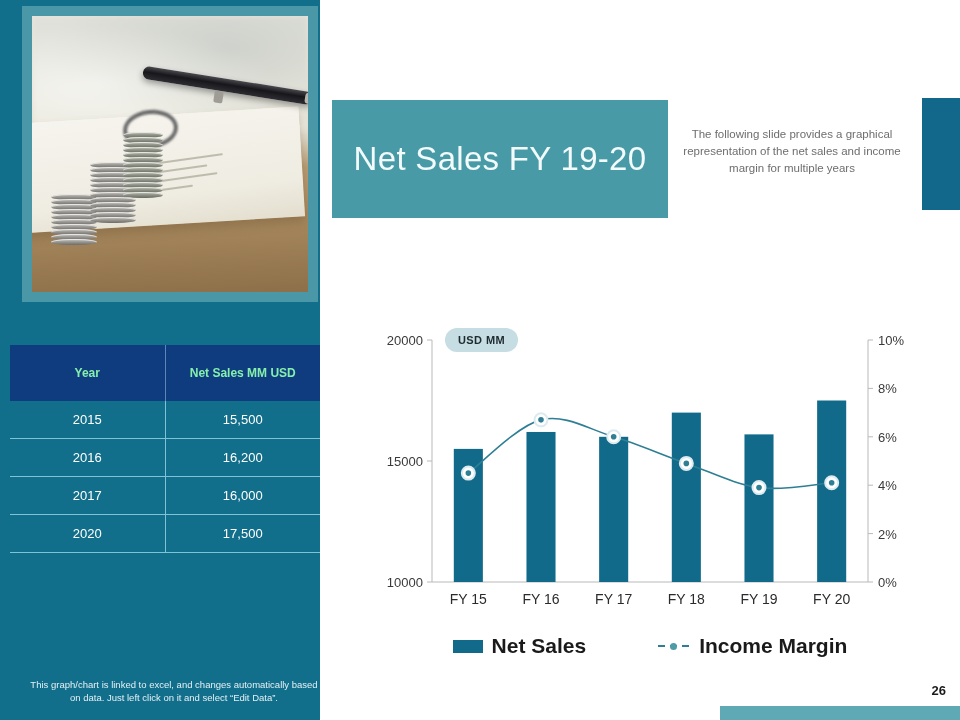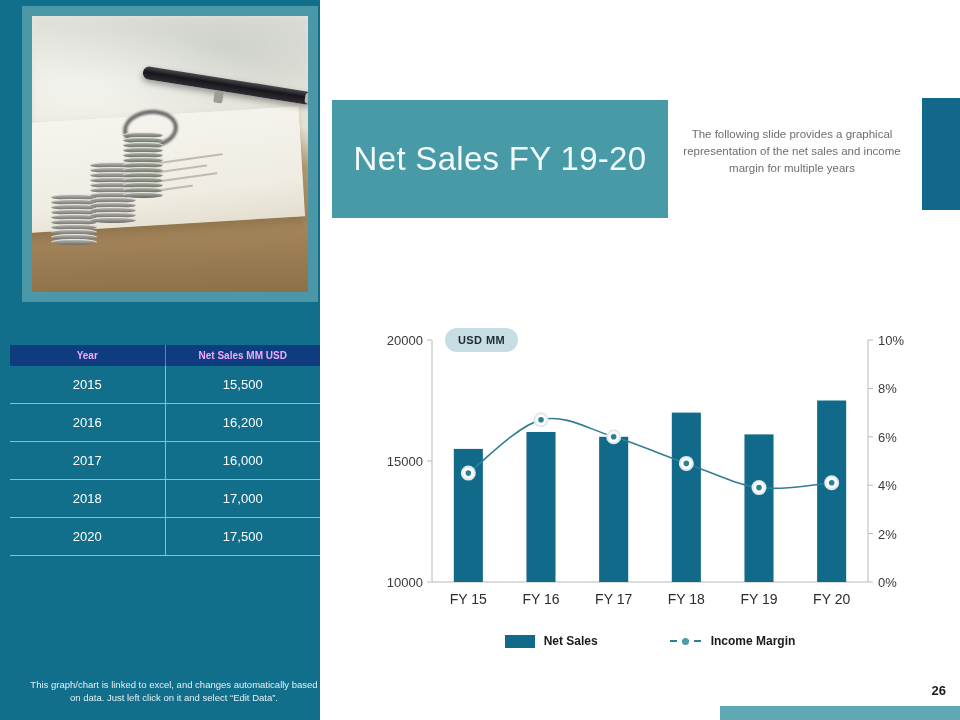--- a/index.html
+++ b/index.html
@@ -143,24 +143,24 @@
     left: 10px; top: 345px;
     width: 310px;
   }
   table.data-table {
     width: 100%;
     border-collapse: collapse;
     table-layout: fixed;
   }
   table.data-table th {
     background: #0E3C7F;
-    color: #f0abfc;
-    font-size: 10px;
+    color: #86efac;
+    font-size: 12px;
     font-weight: bold;
-    padding: 5px 4px;
+    padding: 21px 4px;
     text-align: center;
     border: none;
   }
   table.data-table th:first-child {
     border-right: 1px solid #5E86BC;
   }
   table.data-table td {
     color: #ffffff;
     font-size: 13px;
     padding: 11px 4px;
@@ -262,21 +262,21 @@
     justify-content: center;
     gap: 72px;
     align-items: center;
   }
   .legend-item {
     display: flex;
     align-items: center;
     gap: 9px;
   }
   .legend-label {
-    font-size: 12px;
+    font-size: 21px;
     font-weight: bold;
     color: #1a1a1a;
   }
   .swatch-bar {
     width: 30px; height: 13px;
     background: #116A8A;
   }
   .swatch-line {
     position: relative;
     width: 32px; height: 10px;
@@ -375,24 +375,20 @@
           <td>2015</td>
           <td>15,500</td>
         </tr>
         <tr>
           <td>2016</td>
           <td>16,200</td>
         </tr>
         <tr>
           <td>2017</td>
           <td>16,000</td>
-        </tr>
-        <tr>
-          <td>2018</td>
-          <td>17,000</td>
         </tr>
         <tr>
           <td>2020</td>
           <td>17,500</td>
         </tr>
       </tbody>
     </table>
   </div>
 
   <div class="table-note">This graph/chart is linked to excel, and changes automatically based on data. Just left click on it and select “Edit Data”.</div>

